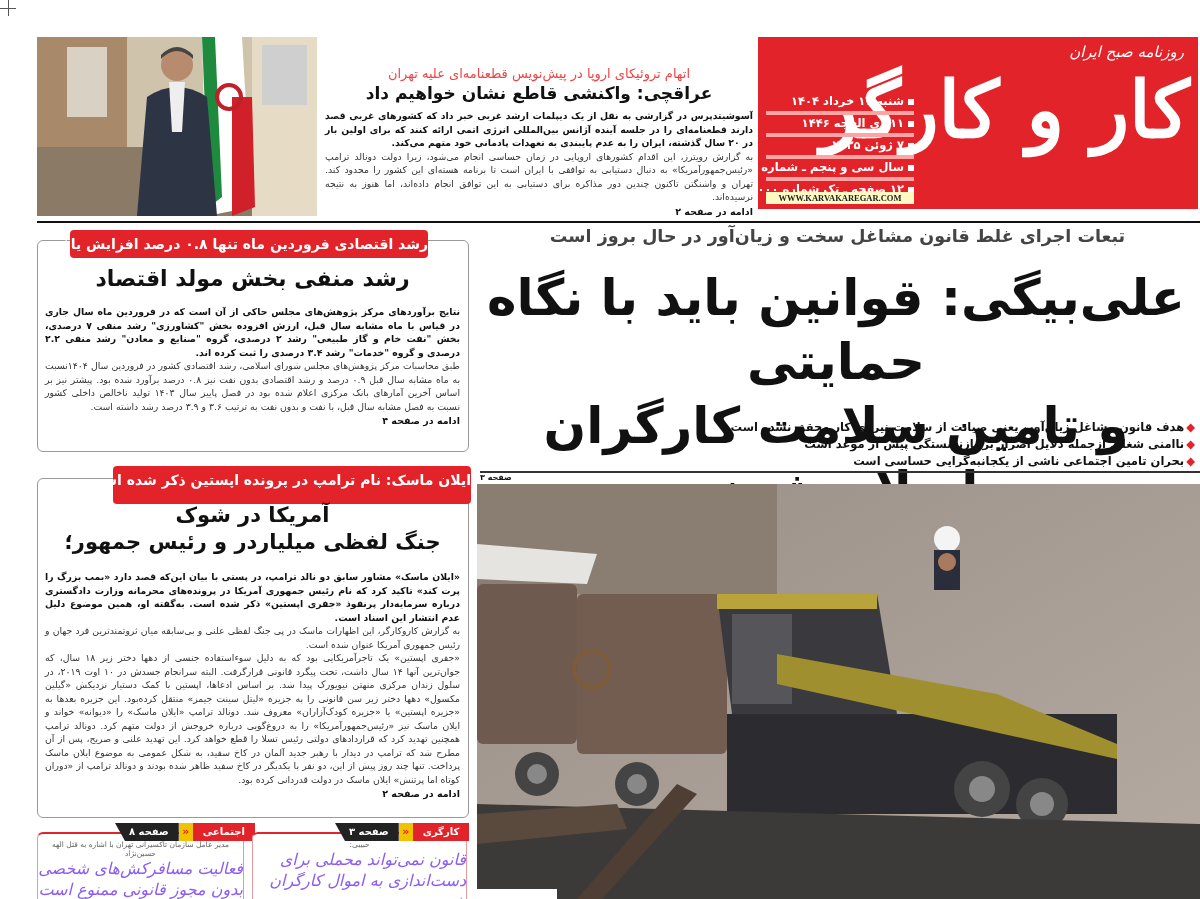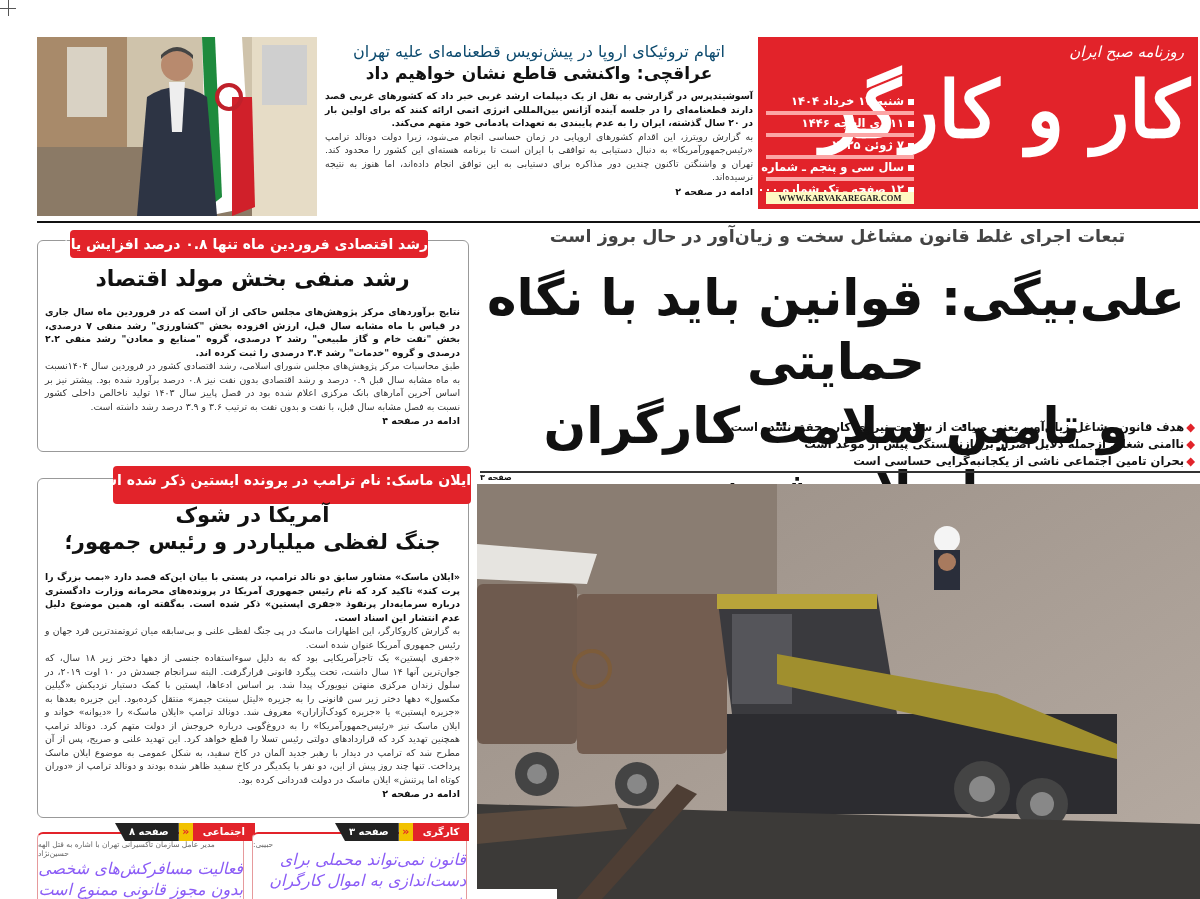--- a/index.html
+++ b/index.html
@@ -15,21 +15,21 @@
   .mast-sub{right:14px;top:6px;color:#fff;font-family:"DejaVu Serif",serif;font-style:italic;font-size:15px;}
   .mast-logo{right:8px;top:34px;color:#fff;font-family:"DejaVu Serif",serif;font-weight:bold;font-size:78px;line-height:1;letter-spacing:-3px;}
   .mast-info{left:8px;top:56px;width:148px;}
   .mast-line{color:#fff;font-weight:bold;font-size:11.5px;height:18px;line-height:17px;border-bottom:4px solid #fca5a5;white-space:nowrap;}
   .mast-line .sq{display:inline-block;width:6px;height:6px;background:#fff;margin-left:4px;vertical-align:middle;}
   .mast-url{left:8px;top:155px;width:148px;height:12px;background:#fef9c3;color:#222;font-family:"Liberation Serif",serif;font-weight:bold;font-size:8.5px;line-height:12px;text-align:center;}
 
   
   .top-photo{left:37px;top:37px;width:280px;height:179px;overflow:hidden;background:#d8cdb9;}
   .top-story{left:325px;top:40px;width:428px;}
-  .kicker-sm{font-size:16px;color:#0c4a6e;text-align:center;margin-top:2px;}
+  .kicker-sm{font-size:13px;color:#ef4444;text-align:center;margin-top:26px;}
   .head-md{font-weight:bold;font-size:17px;text-align:center;margin:2px 0 6px;}
   .body-bold{font-weight:bold;font-size:9.3px;line-height:13.5px;text-align:justify;}
   .body{font-size:9.3px;line-height:13.5px;color:#333;text-align:justify;}
   .cont{font-weight:bold;font-size:9.5px;margin-top:2px;}
   .rule-top{left:37px;top:221px;width:1163px;height:2px;background:#111;}
 
   
   .main-kicker{left:480px;top:226px;width:715px;font-size:17.5px;color:#444;font-weight:bold;text-align:center;}
   .main-head{left:472px;top:266px;width:728px;font-weight:bold;font-size:50px;line-height:64px;text-align:center;letter-spacing:-1px;}
   .bullets{left:700px;top:419px;width:495px;}
@@ -54,21 +54,21 @@
   
   .mini{border:1.5px solid #e69a9c;border-top:2px solid #e2232a;border-radius:6px 0 0 0;background:#fff;}
   .mini1{left:37px;top:832px;width:205px;height:70px;}
   .mini2{left:252px;top:832px;width:213px;height:70px;}
   .mtag{height:18px;top:823px;display:flex;direction:rtl;font-size:10px;font-weight:bold;}
   .mtag .cat{background:#e2232a;color:#fff;padding:0 10px;line-height:18px;}
   .mtag .chev{background:#f2c200;color:#e2232a;width:14px;line-height:18px;text-align:center;font-size:11px;}
   .mtag .pg{background:#222;color:#fff;padding:0 10px;line-height:18px;clip-path:polygon(0 0,100% 0,100% 100%,10px 100%);padding-left:14px;}
   .mtag1{left:115px;}
   .mtag2{left:335px;}
-  .mini-kick{font-size:7.5px;color:#666;text-align:left;margin-top:6px;}
+  .mini-kick{font-size:7.5px;color:#666;text-align:center;margin-top:6px;}
   .mini-head{font-size:16px;line-height:21px;text-align:right;color:#8b5cf6;font-style:italic;}
 </style>
 </head>
 <body>
 
 <div class="abs cross-h"></div>
 <div class="abs cross-v"></div>
 
 <div class="abs masthead rtl">
   <div class="abs mast-sub">روزنامه صبح ایران</div>

